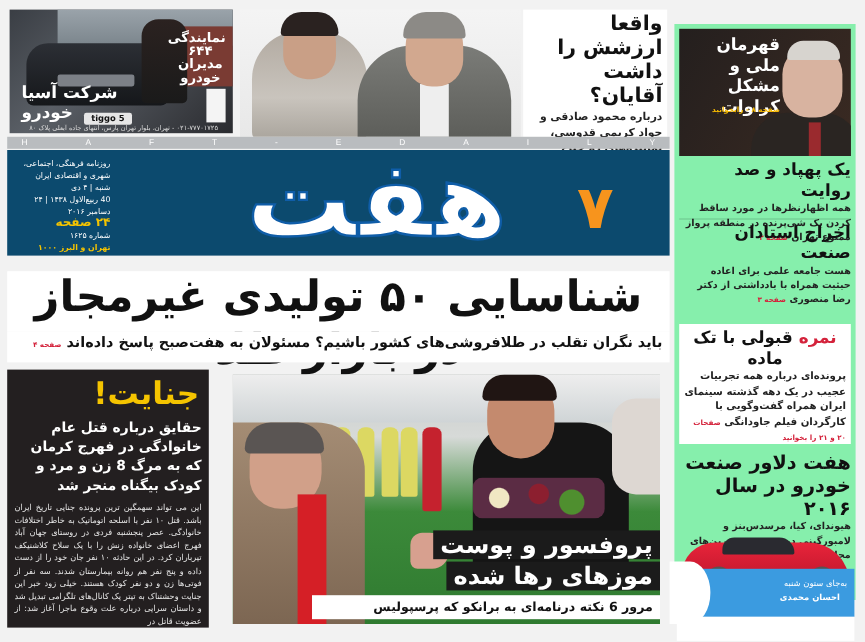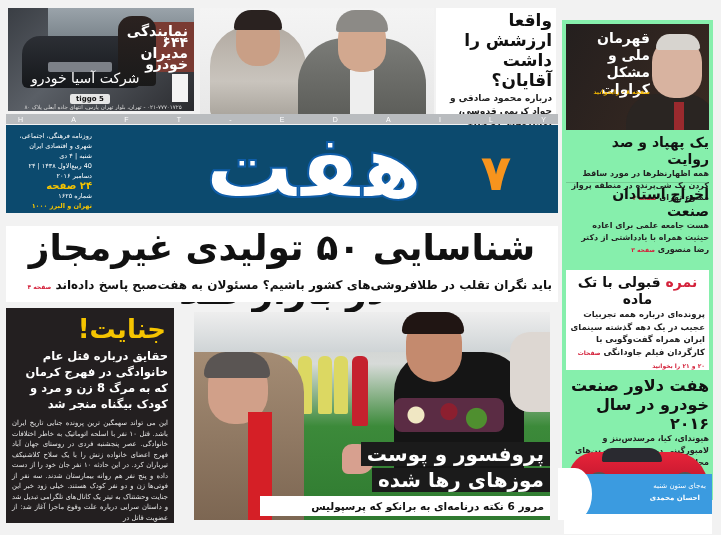--- a/index.html
+++ b/index.html
@@ -9,22 +9,22 @@
   .abs { position: absolute; }
 
   
   .ad { left: 8px; top: 8px; width: 186px; height: 103px; background: linear-gradient(135deg,#3a3e44 0%,#5a5f66 40%,#2a2b2f 100%); overflow: hidden; }
   .ad .sky { position:absolute; left:40px; top:0; width:146px; height:30px; background: linear-gradient(180deg,#9aa3aa,#7b858c); }
   .ad .container-red { position:absolute; right:0; top:14px; width:42px; height:50px; background:#7a3b33; }
   .ad .car { position:absolute; left:14px; top:28px; width:118px; height:52px; background: linear-gradient(180deg,#2c2f35,#15171a); border-radius: 18px 18px 6px 6px; }
   .ad .car .grill { position:absolute; left:26px; top:26px; width:64px; height:10px; background:#7c8087; border-radius:2px; }
   .ad .plate { position:absolute; left:62px; top:86px; background:#e6e6e6; color:#111; font-size:7px; font-weight:bold; padding:1px 6px; border-radius:2px; top:86px; }
   .ad .man { position:absolute; left:110px; top:8px; width:38px; height:70px; background: linear-gradient(180deg,#2b2220 0%,#1a1a1a 100%); border-radius: 14px 14px 4px 4px; }
-  .ad .slogan { position:absolute; right:6px; top:18px; width:42px; color:#fff; font-size:14px; font-weight:bold; line-height:11px; text-align:right; direction: rtl; }
-  .ad .brand { position:absolute; left:10px; top:62px; color:#fff; font-size:14px; font-weight:normal; direction: rtl; width:120px; text-align:left;margin-left:13px; }
+  .ad .slogan { position:absolute; right:6px; top:18px; width:42px; color:#fff; font-size:11px; font-weight:bold; line-height:11px; text-align:center; direction: rtl; }
+  .ad .brand { position:absolute; left:10px; top:62px; color:#fff; font-size:14px; font-weight:bold; direction: rtl; width:120px; text-align:left; }
   .ad .footer { position:absolute; left:4px; top:96px; width:182px; color:#ddd; font-size:5.5px; direction: rtl; text-align:center; white-space: nowrap; overflow:hidden; }
   .ad .logos { position:absolute; right:6px; top:66px; width:16px; height:28px; background:#f4f4f4; }
 
   
   .strip { left: 6px; top: 114px; width: 552px; height: 10px; background: #b9bcbf; display:flex; justify-content:space-between; padding: 0 12px; align-items:center; }
   .strip span { color:#fff; font-size:7px; font-family:"Liberation Sans", sans-serif; }
 
   
   .topphoto { left: 200px; top: 8px; width: 234px; height: 106px; background: linear-gradient(180deg,#f4f4f4,#e8e8e8); overflow:hidden; }
   .person1 { position:absolute; left:10px; top:18px; width:96px; height:92px; background: linear-gradient(180deg,#b2aaa1 0%,#c9c4bd 60%,#a8a39b 100%); border-radius: 40px 40px 8px 8px; }

